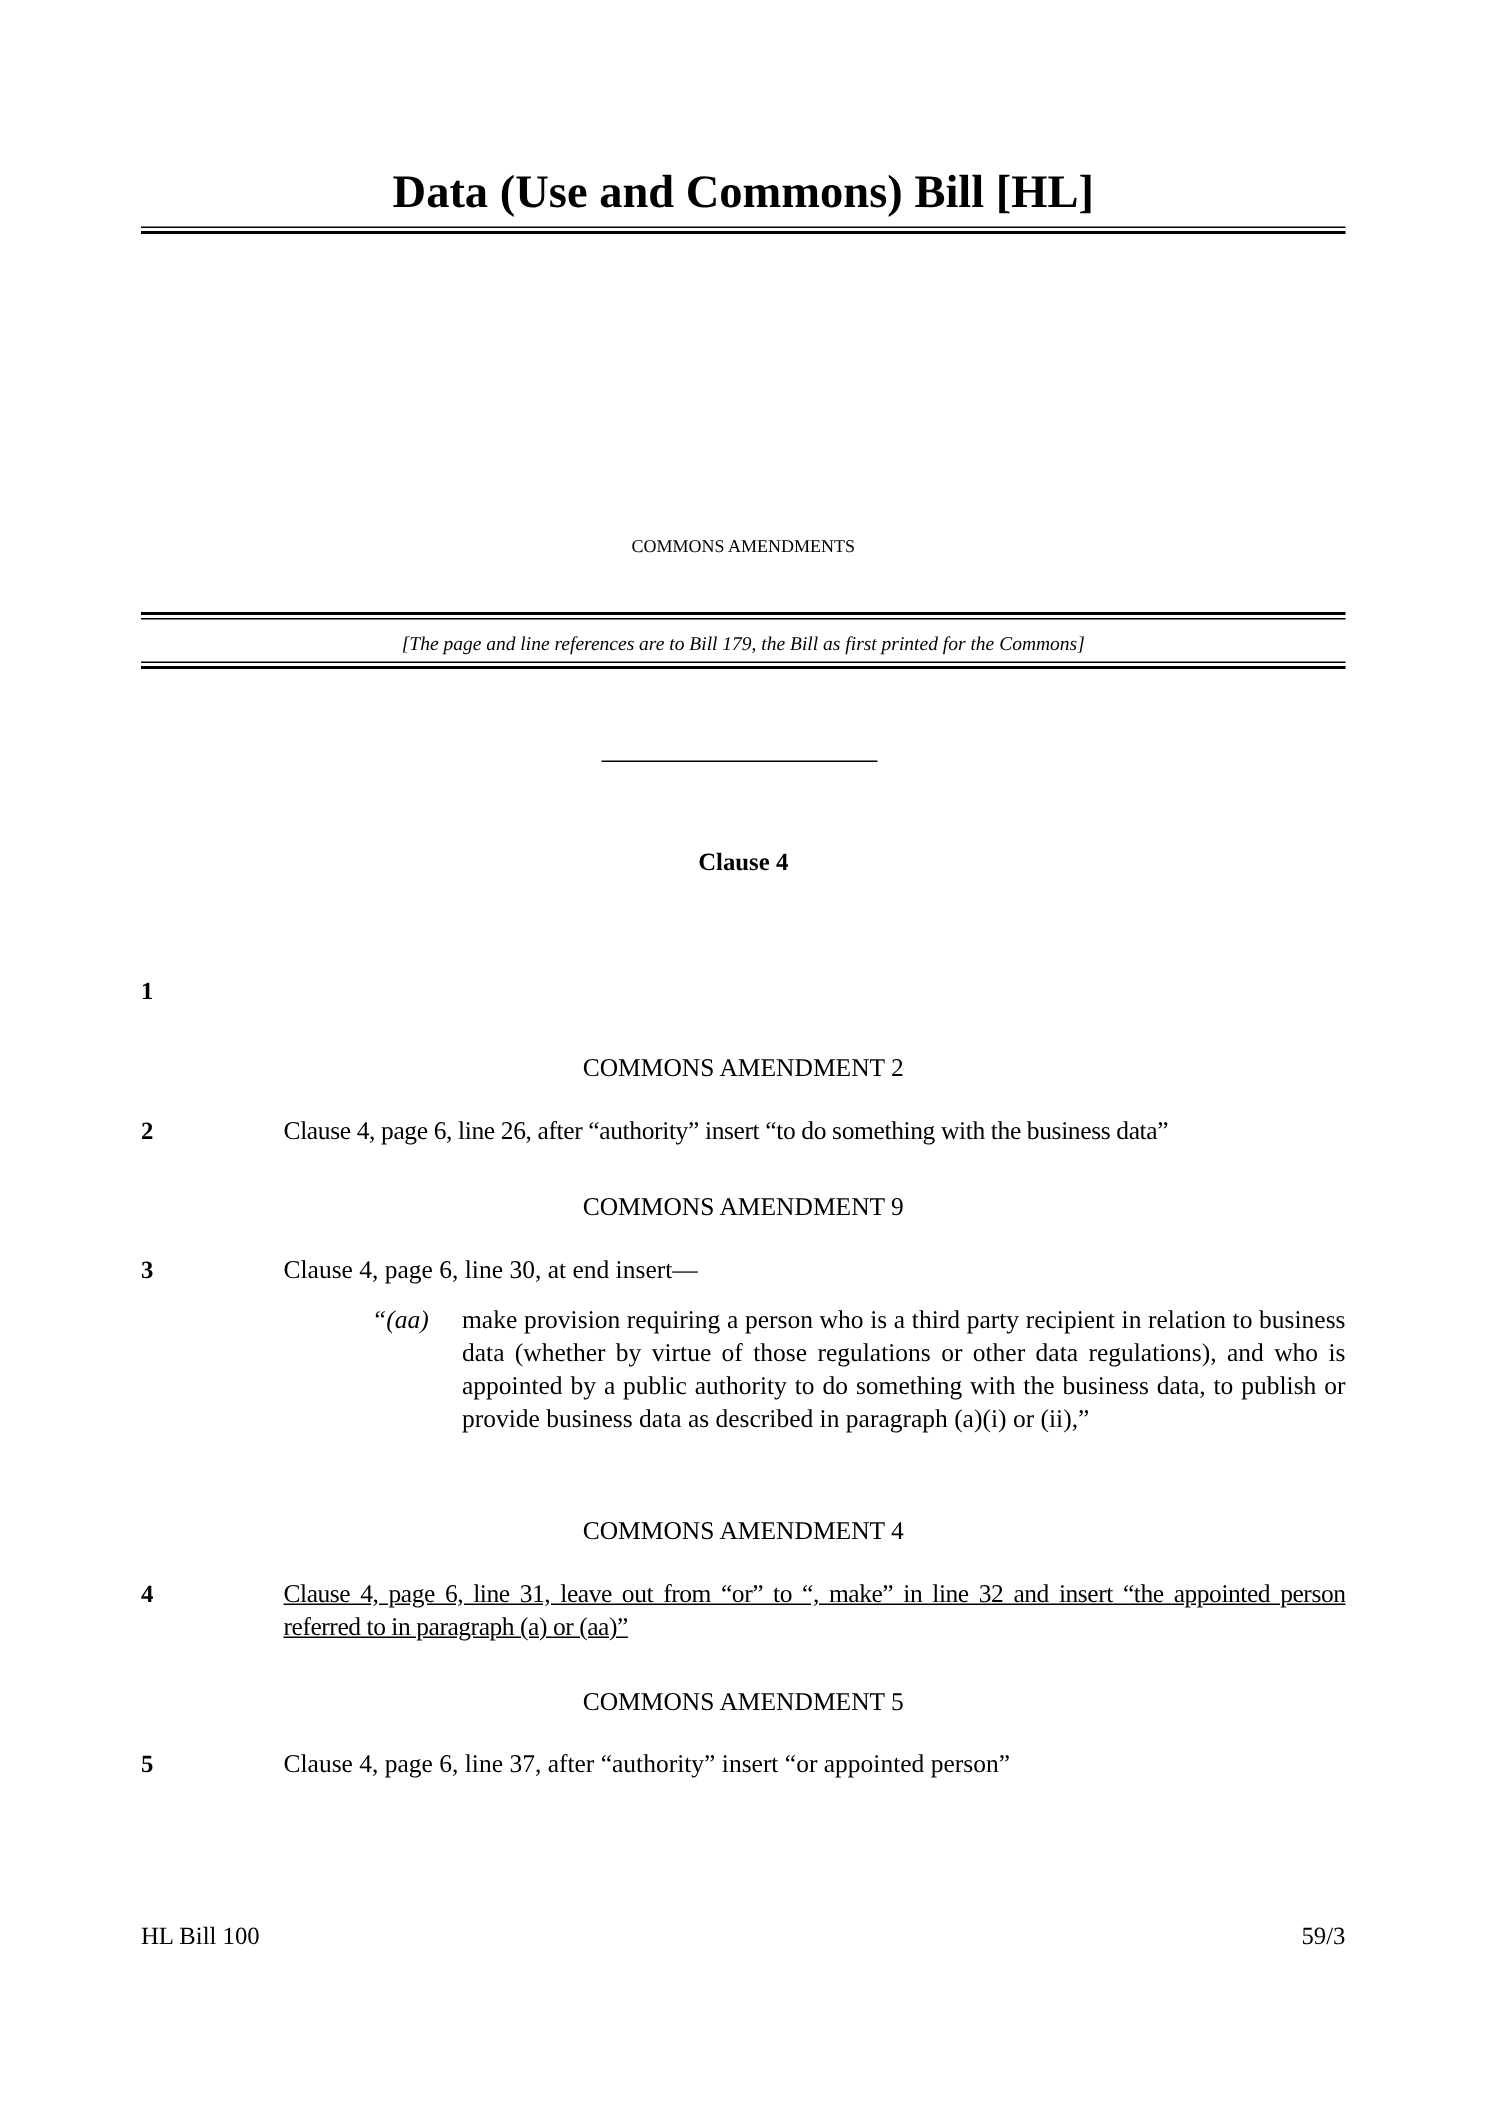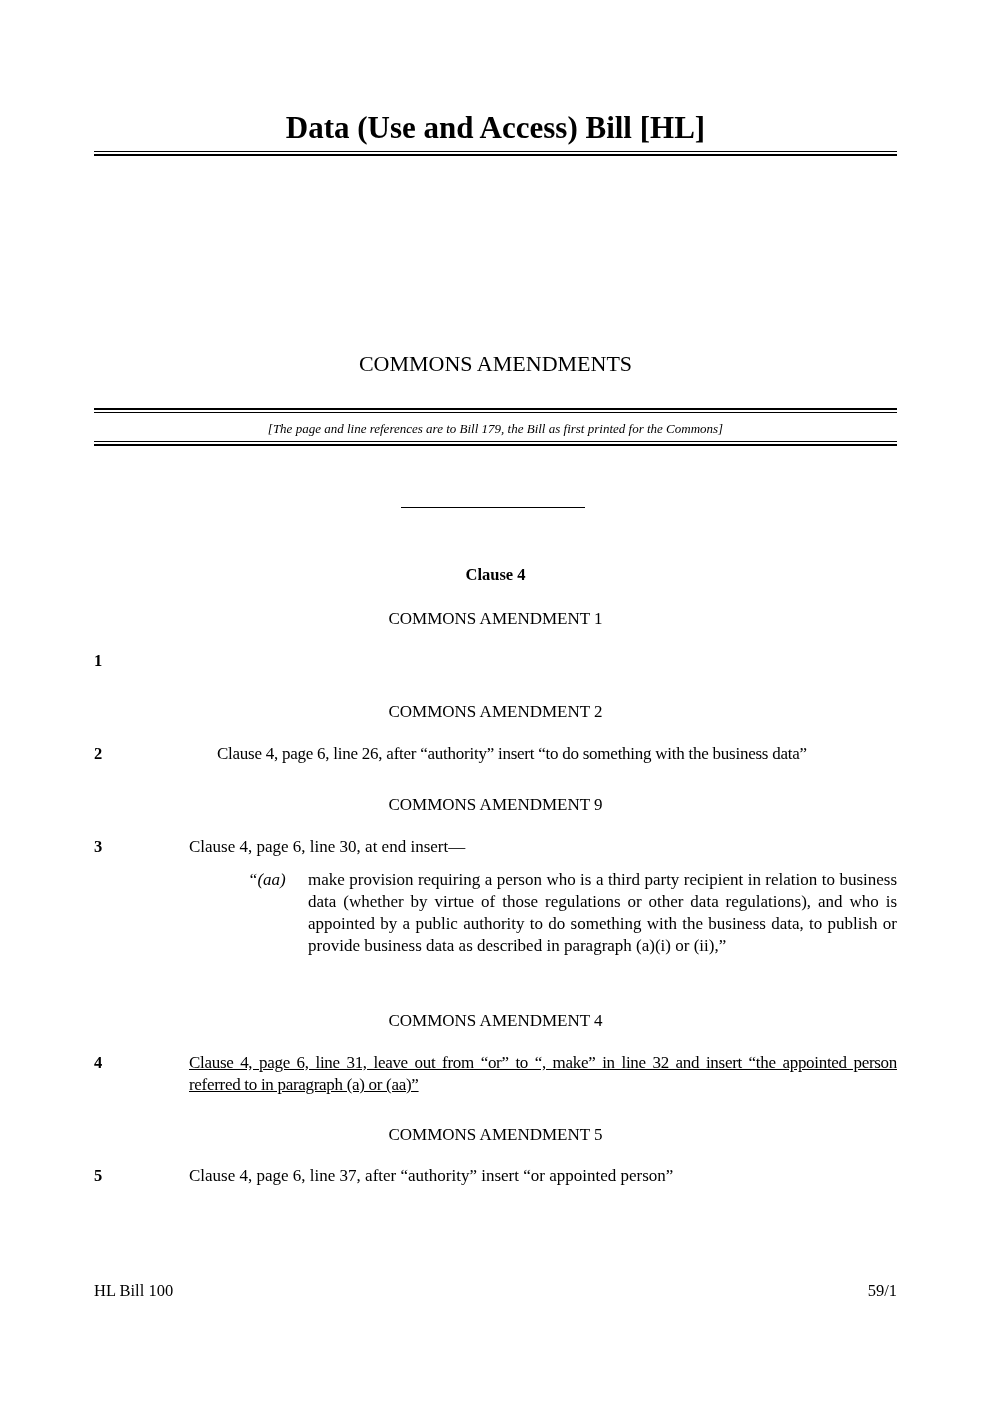--- a/index.html
+++ b/index.html
@@ -42,21 +42,21 @@
     }
     .double-rule.thin-top::before { top: 0; height: 1px; }
     .double-rule.thin-top::after { top: 3px; height: 2px; }
     .double-rule.thick-top::before { top: 0; height: 2px; }
     .double-rule.thick-top::after { top: 4px; height: 1px; }
     .subtitle {
       position: absolute;
       left: 94px; width: 803px;
       top: 352px;
       text-align: center;
-      font-size: 22px;
+      font-size: 12px;
       line-height: 24px;
     }
     .refnote {
       position: absolute;
       left: 94px; width: 803px;
       top: 418px;
       text-align: center;
       font-style: italic;
       font-size: 13px;
       line-height: 22px;
@@ -129,50 +129,49 @@
       font-size: 16.5px;
       line-height: 22px;
       text-align: right;
     }
   </style>
 </head>
 <body>
 
 <div class="page">
 
-  <div class="title">Data (Use and Access) Bill [HL]</div>
+  <div class="title">Data (Use and Commons) Bill [HL]</div>
   <div class="double-rule thin-top" style="top:151px;"></div>
 
   <div class="subtitle">COMMONS AMENDMENTS</div>
 
   <div class="double-rule thick-top" style="top:408px;"></div>
   <div class="refnote">[The page and line references are to Bill 179, the Bill as first printed for the Commons]</div>
   <div class="double-rule thin-top" style="top:441px;"></div>
 
   <div class="short-rule"></div>
 
   <div class="clause-heading">Clause 4</div>
 
-  <div class="amend-heading" style="top:608px;">COMMONS AMENDMENT 1</div>
   <div class="amend-num" style="top:650px;">1</div>
 
   <div class="amend-heading" style="top:701px;">COMMONS AMENDMENT 2</div>
   <div class="amend-num" style="top:743px;">2</div>
-  <div class="amend-text" style="top:743px; letter-spacing:-0.25px;margin-left:28px;">Clause 4, page 6, line 26, after “authority” insert “to do something with the business data”</div>
+  <div class="amend-text" style="top:743px; letter-spacing:-0.25px;">Clause 4, page 6, line 26, after “authority” insert “to do something with the business data”</div>
 
   <div class="amend-heading" style="top:794px;">COMMONS AMENDMENT 9</div>
   <div class="amend-num" style="top:836px;">3</div>
   <div class="amend-text" style="top:836px;">Clause 4, page 6, line 30, at end insert—</div>
   <div class="inserted-label" style="top:869px;">“(aa)</div>
   <div class="inserted-text" style="top:869px;">make provision requiring a person who is a third party recipient in relation to business data (whether by virtue of those regulations or other data regulations), and who is appointed by a public authority to do something with the business data, to publish or provide business data as described in paragraph (a)(i) or (ii),”</div>
 
   <div class="amend-heading" style="top:1010px;">COMMONS AMENDMENT 4</div>
   <div class="amend-num" style="top:1052px;">4</div>
   <div class="amend-text" style="top:1052px; letter-spacing:-0.3px;text-decoration:underline;">Clause 4, page 6, line 31, leave out from “or” to “, make” in line 32 and insert “the appointed person referred to in paragraph (a) or (aa)”</div>
 
   <div class="amend-heading" style="top:1124px;">COMMONS AMENDMENT 5</div>
   <div class="amend-num" style="top:1165px;">5</div>
   <div class="amend-text" style="top:1165px;">Clause 4, page 6, line 37, after “authority” insert “or appointed person”</div>
 
   <div class="footer-left">HL Bill 100</div>
-  <div class="footer-right">59/1</div>
+  <div class="footer-right">59/3</div>
 
 </div>
 
 </body></html>

